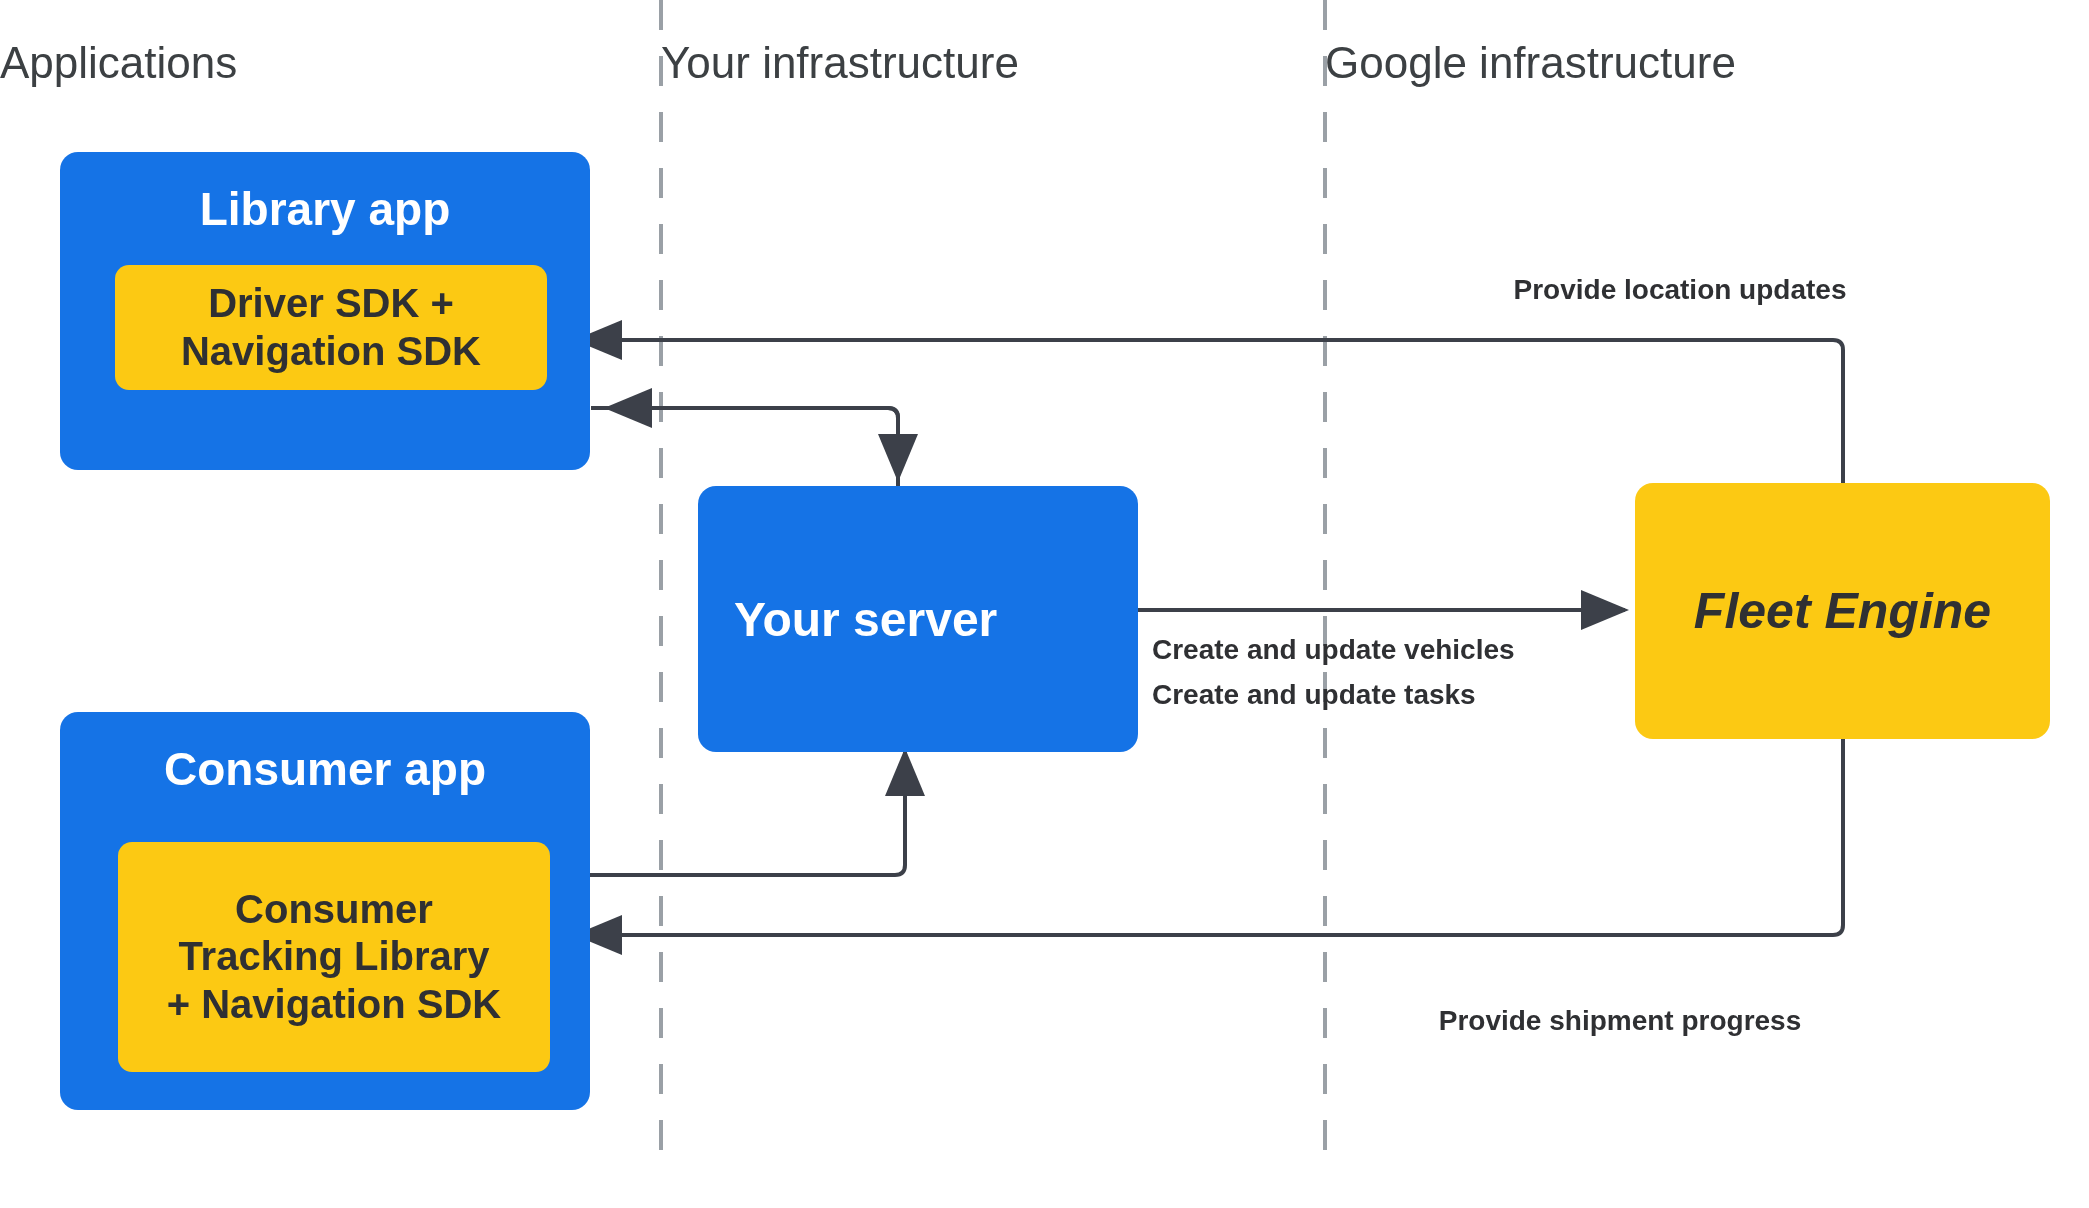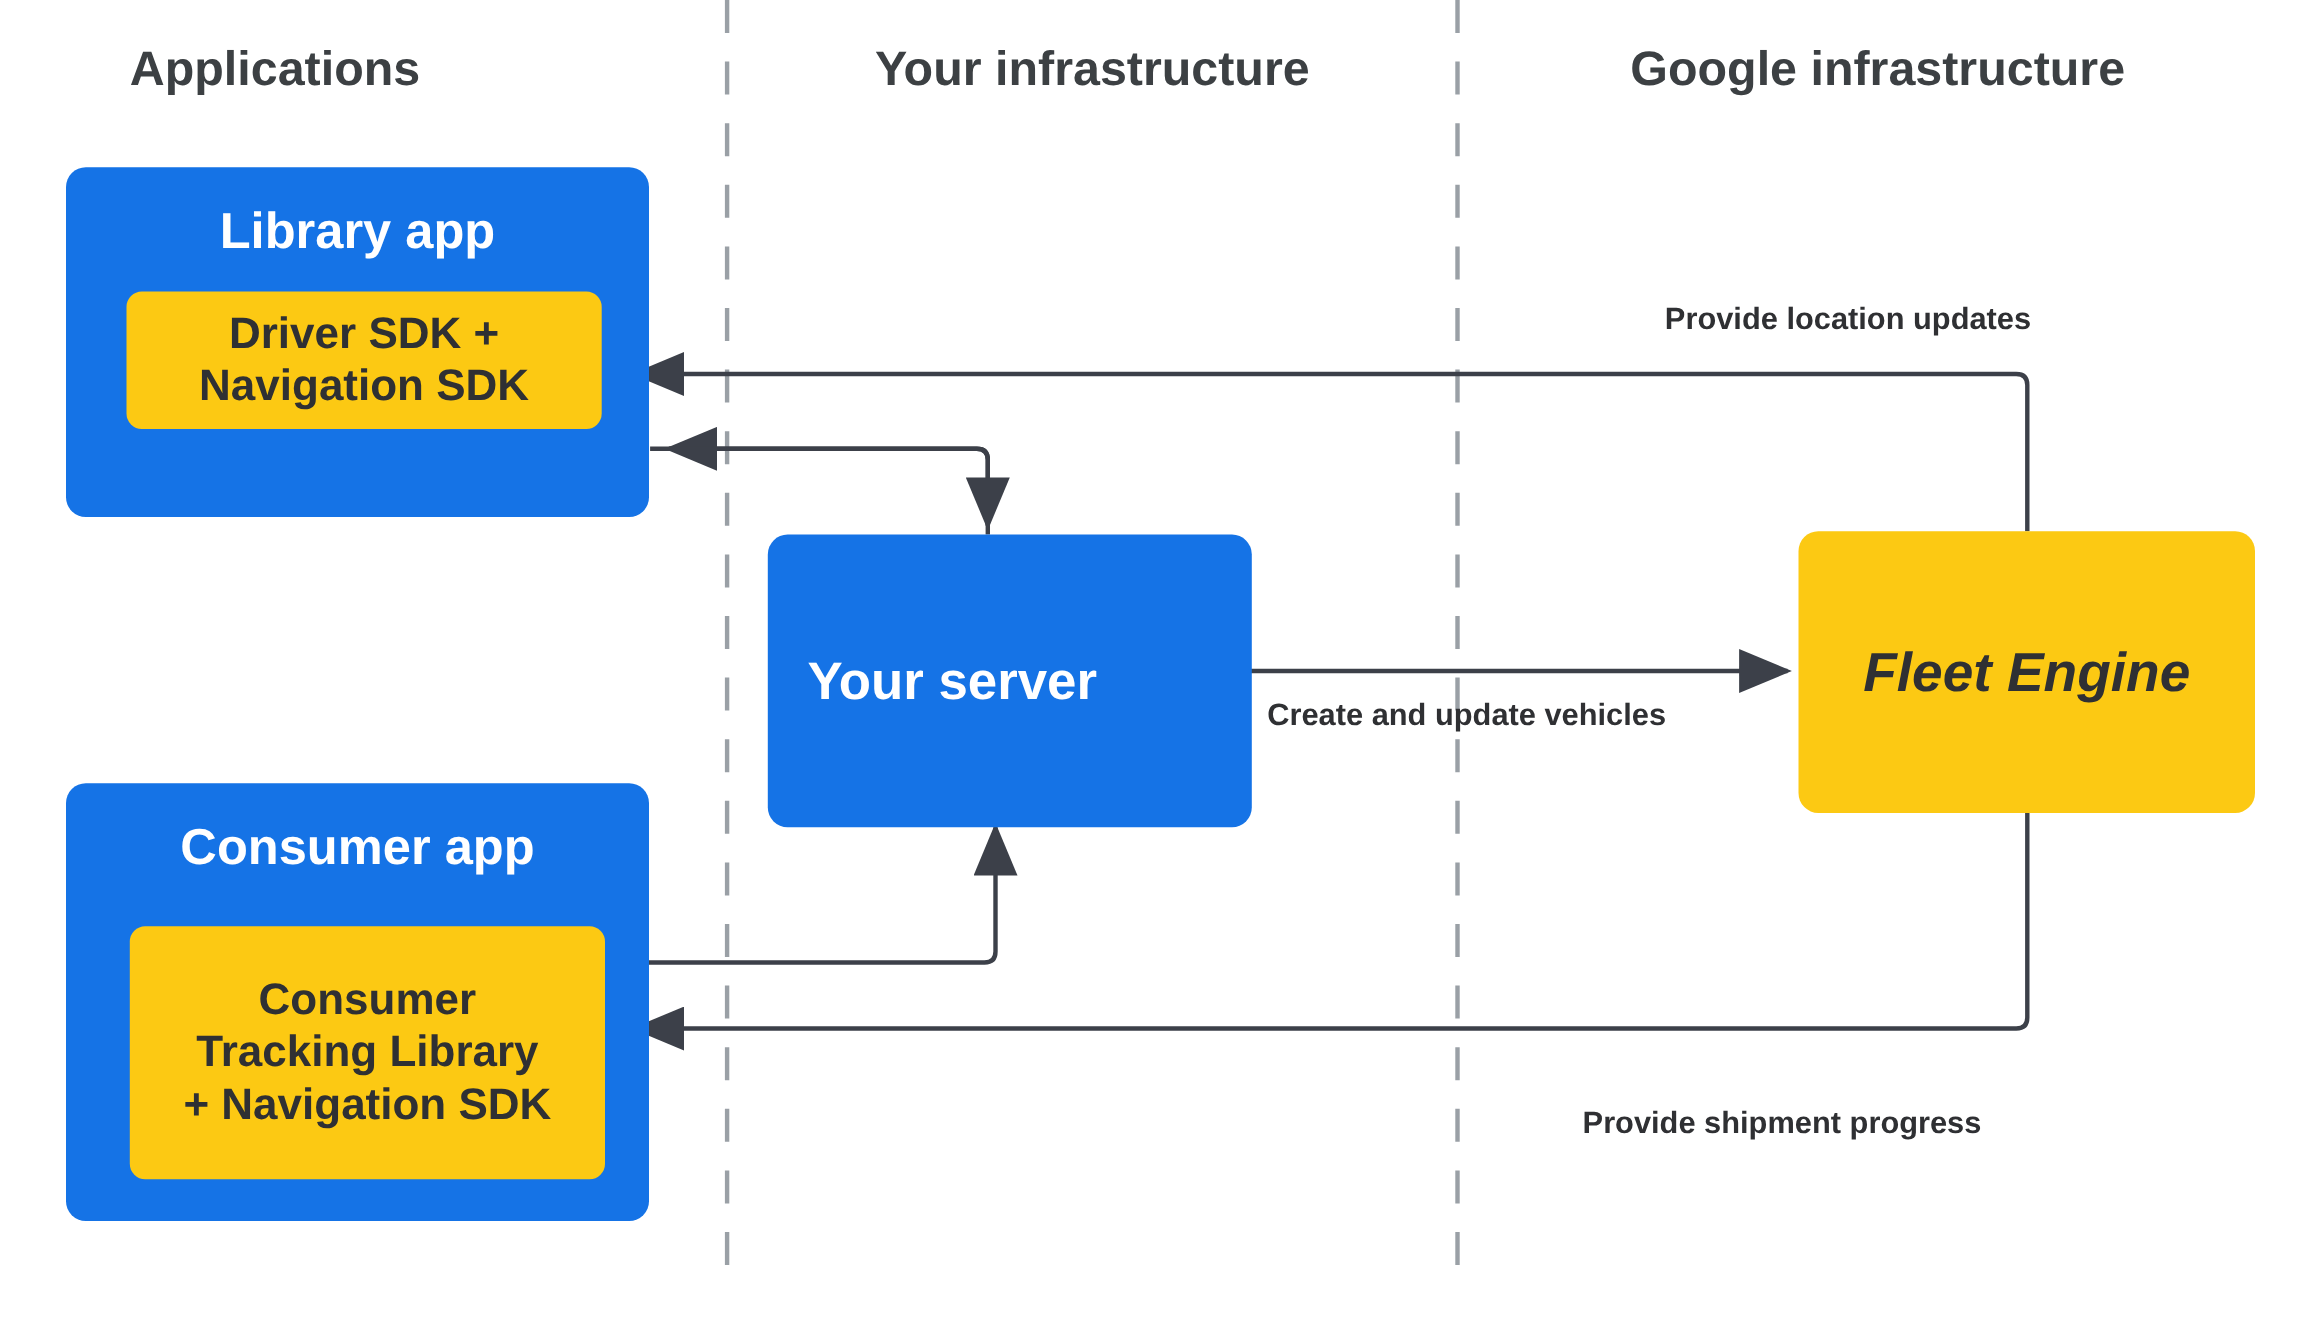--- a/index.html
+++ b/index.html
@@ -23,24 +23,24 @@
     top: 0;
     width: 2089px;
     height: 1208px;
     pointer-events: none;
   }
 
   
   .col-heading {
     position: absolute;
     font-size: 44px;
-    font-weight: 700;
+    font-weight: 400;
     color: #3c4043;
     white-space: nowrap;
-    text-align: center;
+    text-align: left;
     letter-spacing: 0px;
   }
 
   
   .app-box {
     position: absolute;
     background: #1573e6;
     border-radius: 18px;
     box-sizing: border-box;
   }
@@ -190,16 +190,17 @@
   </div>
 
   <div class="engine-box" style="left:1635px; top:483px; width:415px; height:256px;">
     <div class="engine-label">Fleet Engine</div>
   </div>
 
   <div class="edge-label center" style="left:1400px; top:272px; width:560px;">Provide location updates</div>
 
   <div class="edge-label" style="left:1152px; top:632px;">Create and update vehicles</div>
 
+  <div class="edge-label" style="left:1152px; top:677px;">Create and update tasks</div>
 
   <div class="edge-label center" style="left:1270px; top:1003px; width:700px;">Provide shipment progress</div>
 
 </div>
 
 </body></html>

